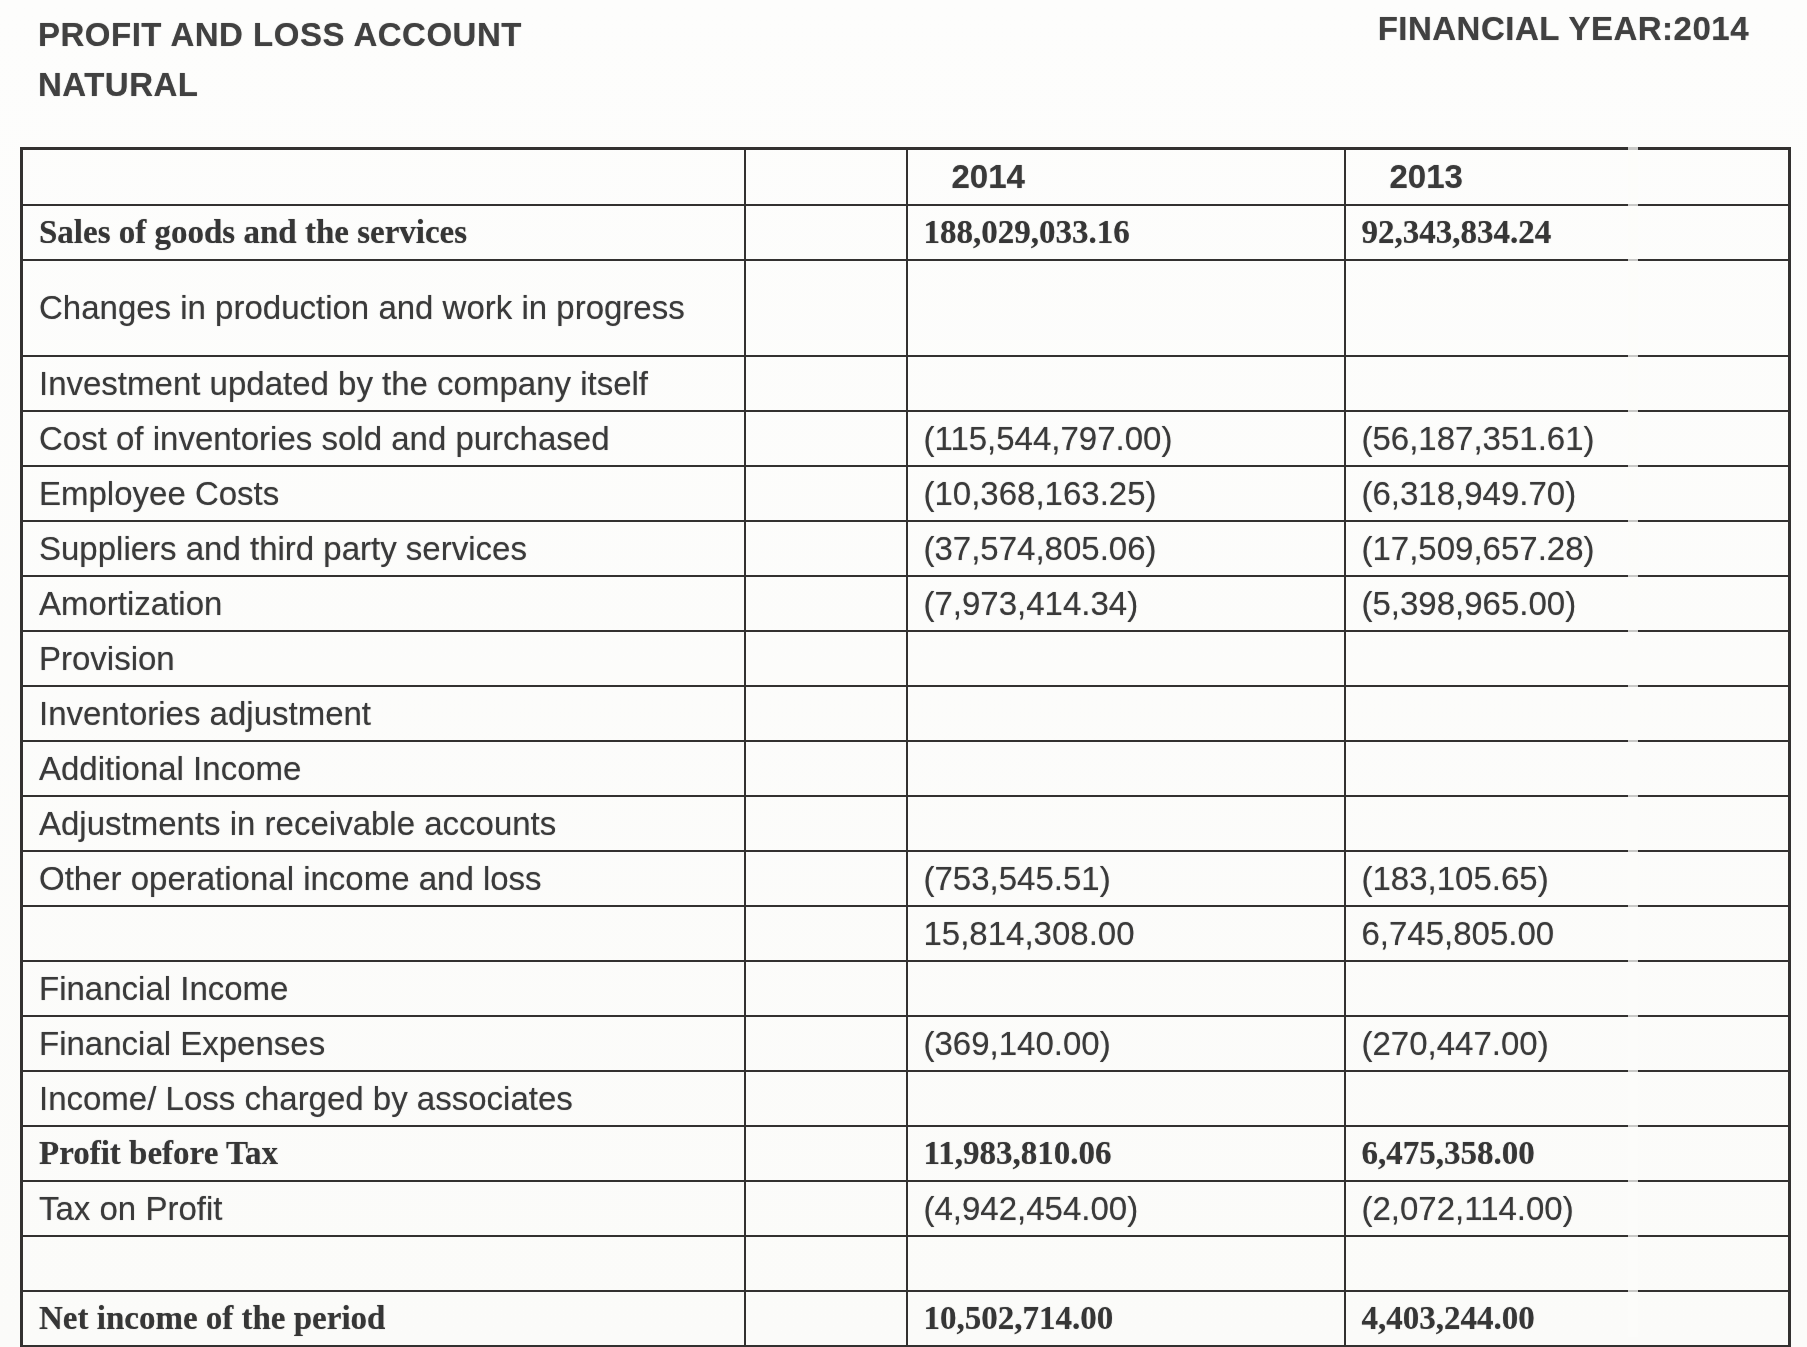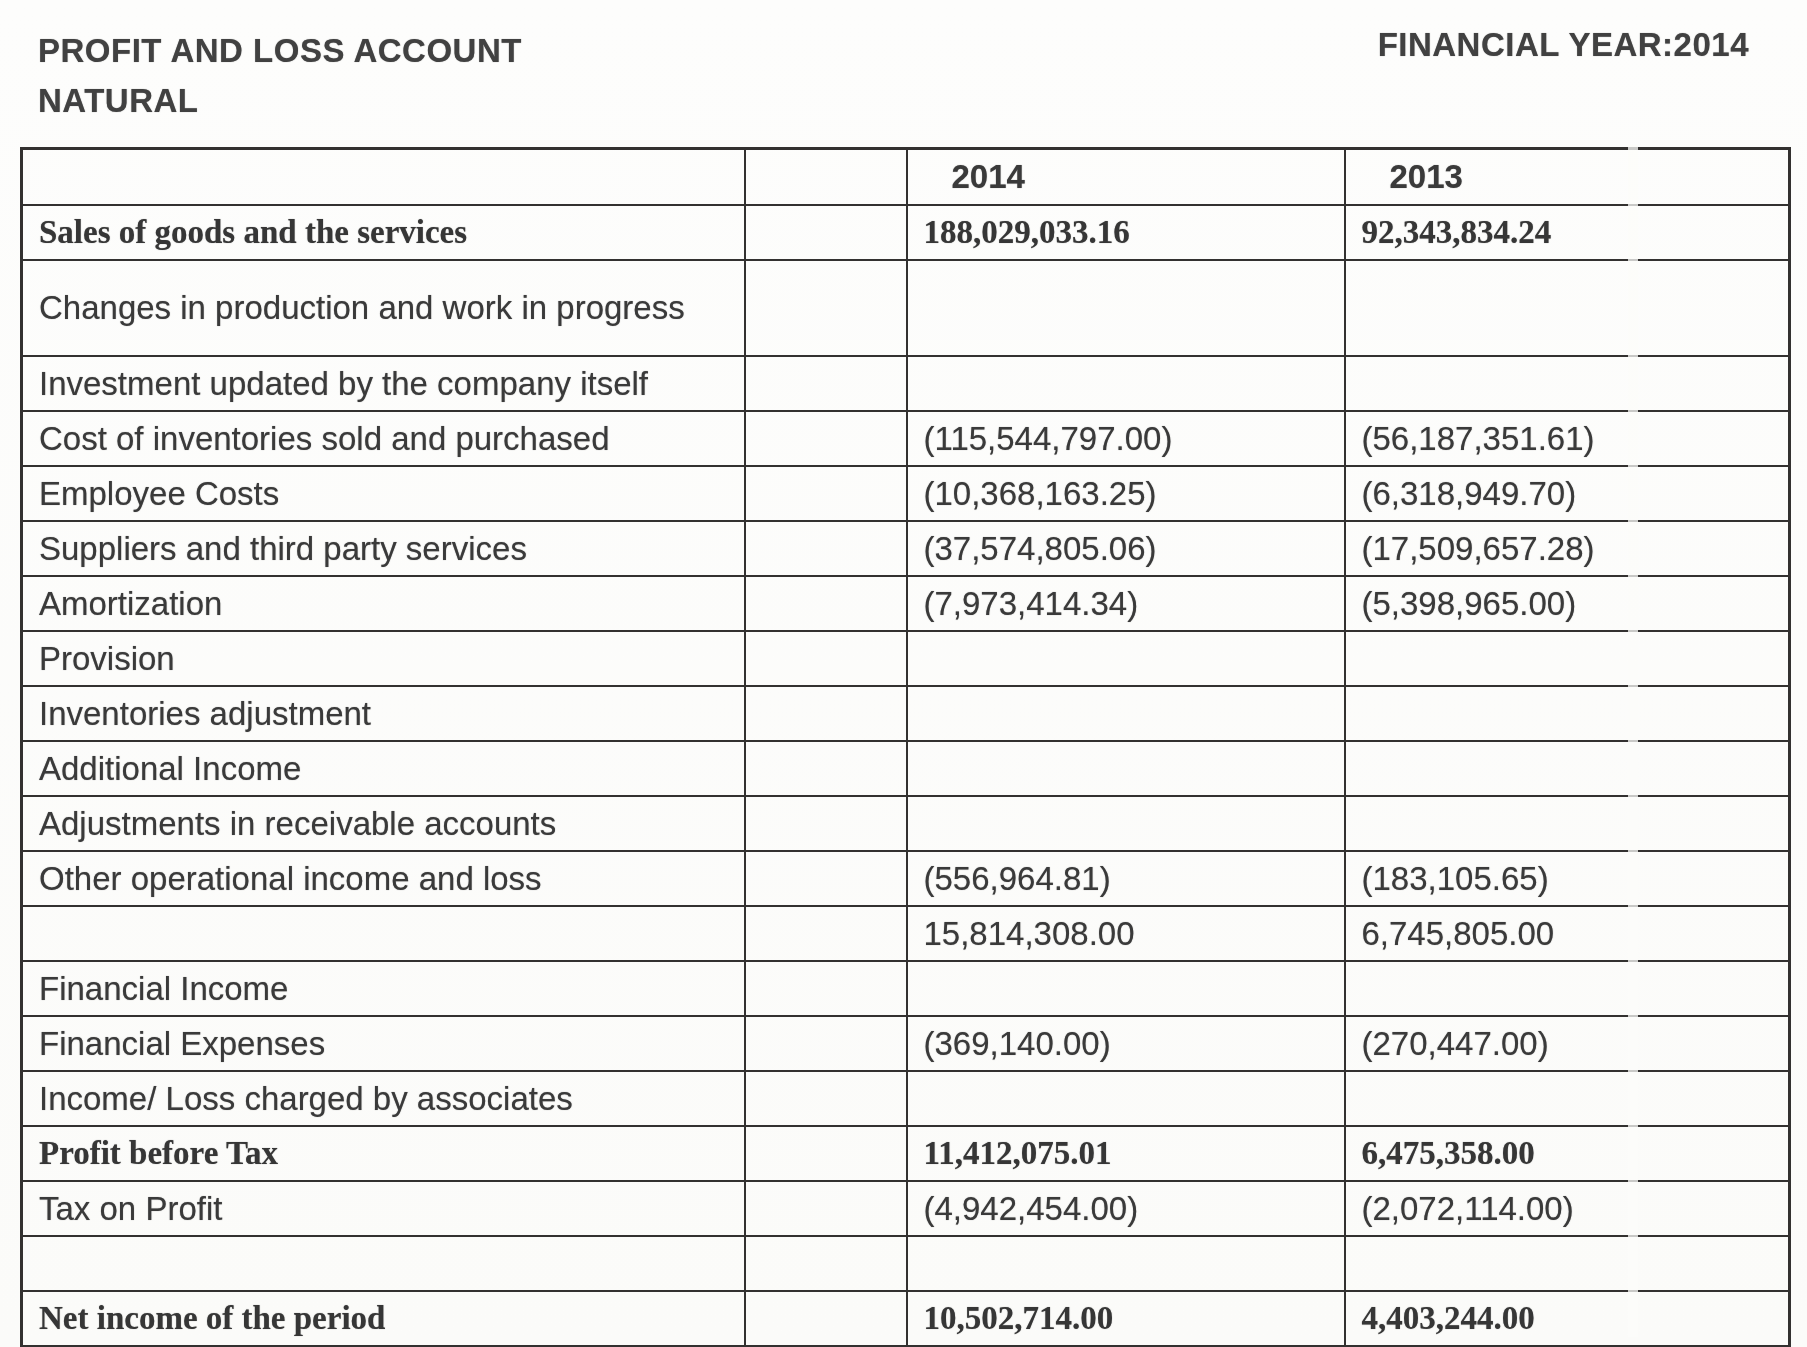--- a/index.html
+++ b/index.html
@@ -21,21 +21,21 @@
     background: linear-gradient(180deg, #fdfdfc 0%, #fbfbf9 100%);
     overflow: hidden;
   }
   
   .page * {
     text-shadow: 0 0 1px rgba(55, 55, 55, 0.55);
   }
 
   .doc-header {
     position: absolute;
-    top: 26px;
+    top: 10px;
     left: 38px;
     right: 58px;
     display: flex;
     justify-content: space-between;
     align-items: flex-start;
   }
   .doc-titles {
     line-height: 1.5;
   }
   .doc-title,
@@ -200,21 +200,21 @@
         </tr>
         <tr>
           <td>Adjustments in receivable accounts</td>
           <td></td>
           <td class="num"></td>
           <td class="num"></td>
         </tr>
         <tr>
           <td>Other operational income and loss</td>
           <td></td>
-          <td class="num">(556,964.81)</td>
+          <td class="num">(753,545.51)</td>
           <td class="num">(183,105.65)</td>
         </tr>
         <tr>
           <td></td>
           <td></td>
           <td class="num">15,814,308.00</td>
           <td class="num">6,745,805.00</td>
         </tr>
         <tr>
           <td>Financial Income</td>
@@ -230,21 +230,21 @@
         </tr>
         <tr>
           <td>Income/ Loss charged by associates</td>
           <td></td>
           <td class="num"></td>
           <td class="num"></td>
         </tr>
         <tr class="bold">
           <td>Profit before Tax</td>
           <td></td>
-          <td class="num">11,412,075.01</td>
+          <td class="num">11,983,810.06</td>
           <td class="num">6,475,358.00</td>
         </tr>
         <tr>
           <td>Tax on Profit</td>
           <td></td>
           <td class="num">(4,942,454.00)</td>
           <td class="num">(2,072,114.00)</td>
         </tr>
         <tr>
           <td></td>

